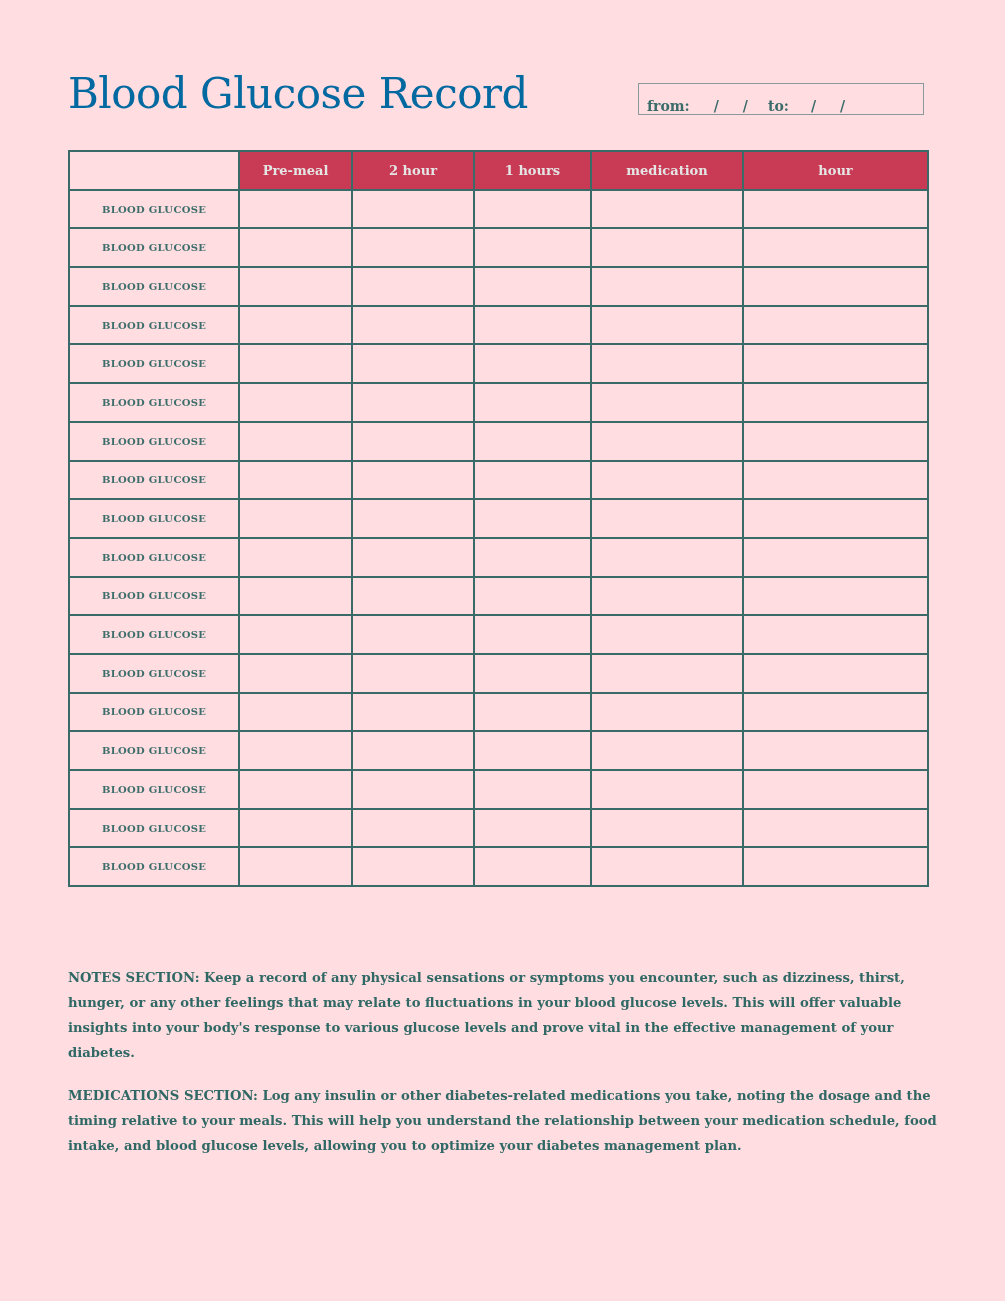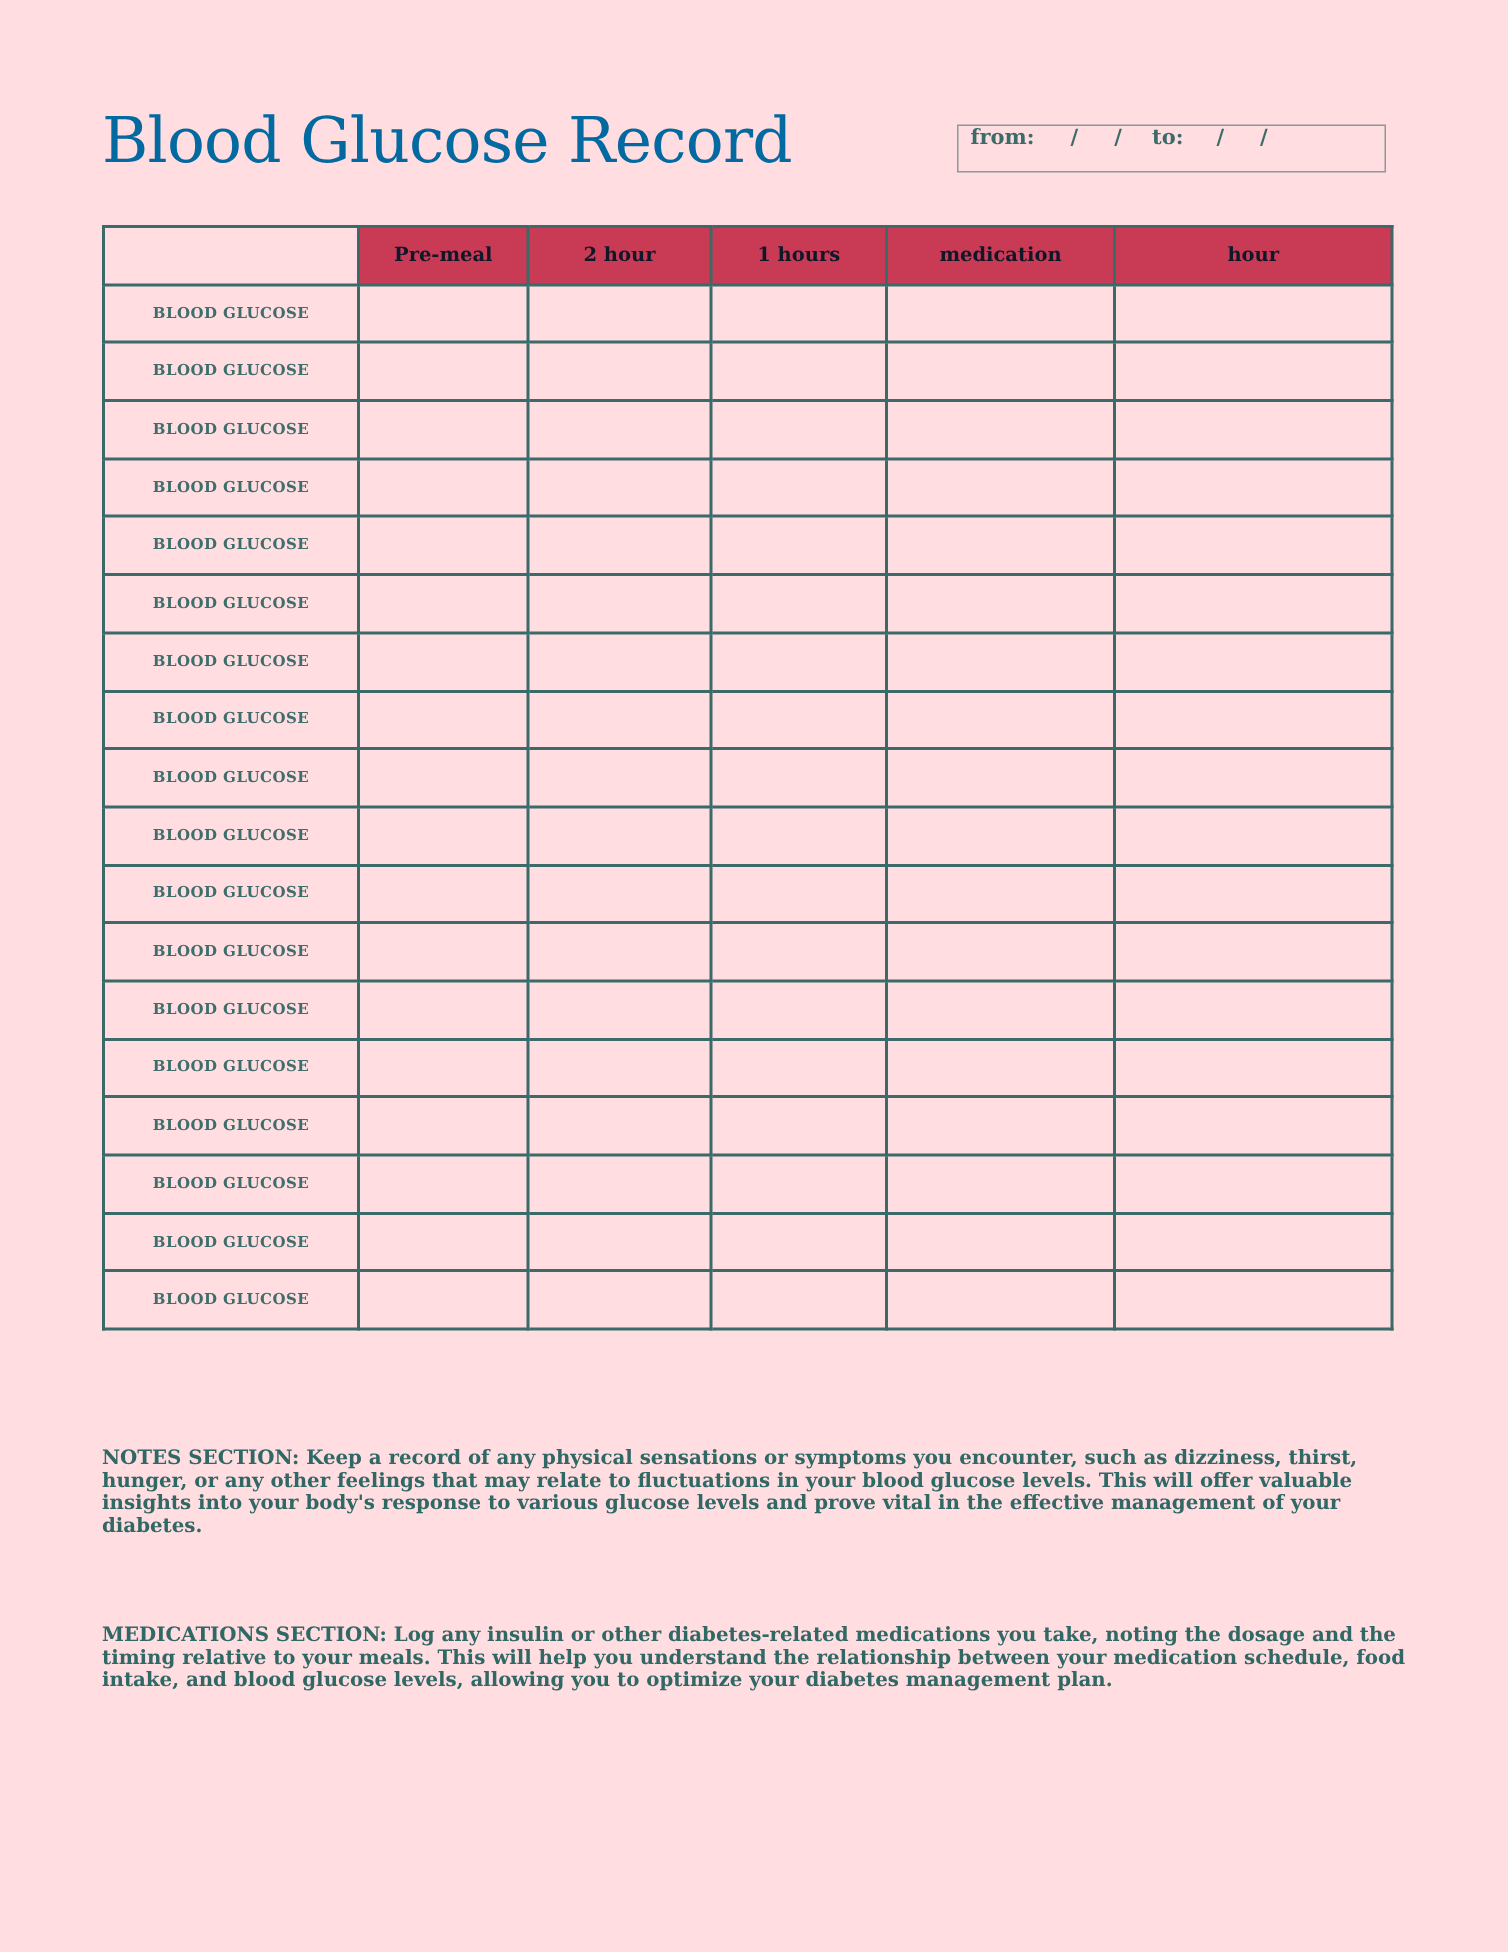--- a/index.html
+++ b/index.html
@@ -16,52 +16,52 @@
     font-family: "DejaVu Serif", serif;
     font-size: 42px; font-weight: normal;
     color: #0369a1; letter-spacing: -0.5px;
     margin: 0; line-height: 56px;
   }
   .date-box {
     position: absolute; left: 638px; top: 83px;
     width: 286px; height: 32px;
     border: 1.5px solid #8a9a9c;
     box-sizing: border-box;
-    display: flex; align-items: flex-start;
+    display: flex; align-items: flex-end;
     padding-left: 8px;
     font-size: 14px; font-weight: bold; color: #3c6c6a;
     font-family: "DejaVu Serif", serif;
   }
   .date-box span { white-space: pre; }
   .date-box .slash { display: inline-block; }
   table.log {
     position: absolute; left: 68px; top: 150px;
     border-collapse: collapse;
     table-layout: fixed;
     width: 859px;
   }
   table.log td, table.log th {
     border: 2px solid #3b6b69;
     height: 36.7px;
     padding: 0; text-align: center;
   }
   table.log th {
-    background: #c93b55; color: #0f172a;
+    background: #c93b55; color: #e5e5e5;
     font-family: "DejaVu Serif", serif;
     font-size: 13px; font-weight: bold;
   }
   table.log th.blank { background: transparent; }
   table.log td.label {
     font-size: 10px; font-weight: bold; color: #3d6e6c;
     font-family: "DejaVu Serif", serif;
     letter-spacing: 0.3px;
   }
   .notes {
     position: absolute; left: 68px; width: 875px;
-    font-size: 13.2px; line-height: 15px;
+    font-size: 13.2px; line-height: 25px;
     color: #2f6864; font-weight: bold;
     font-family: "DejaVu Serif", serif;
     margin: 0;
   }
   .notes.n1 { top: 965px; }
   .notes.n2 { top: 1040px; margin-top: 43px; }
 </style>
 </head>
 <body>
 

